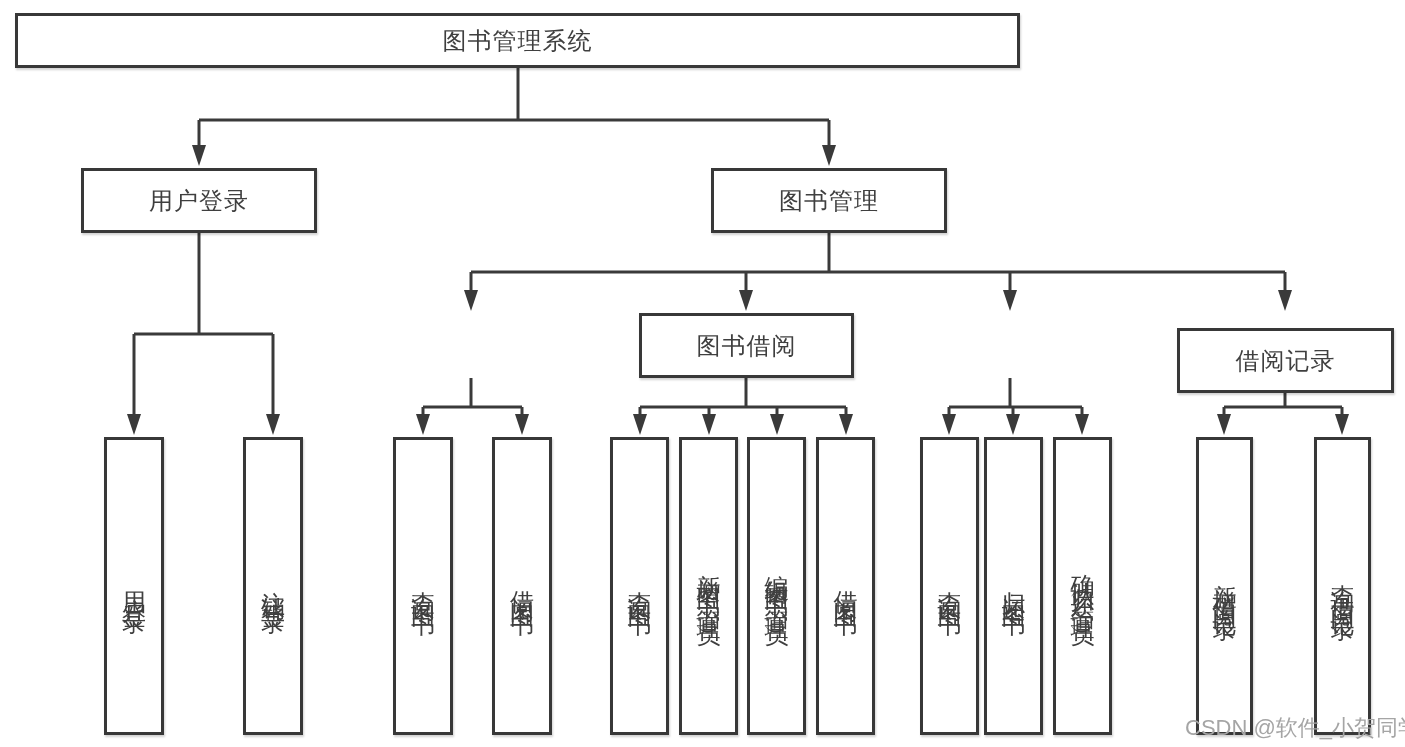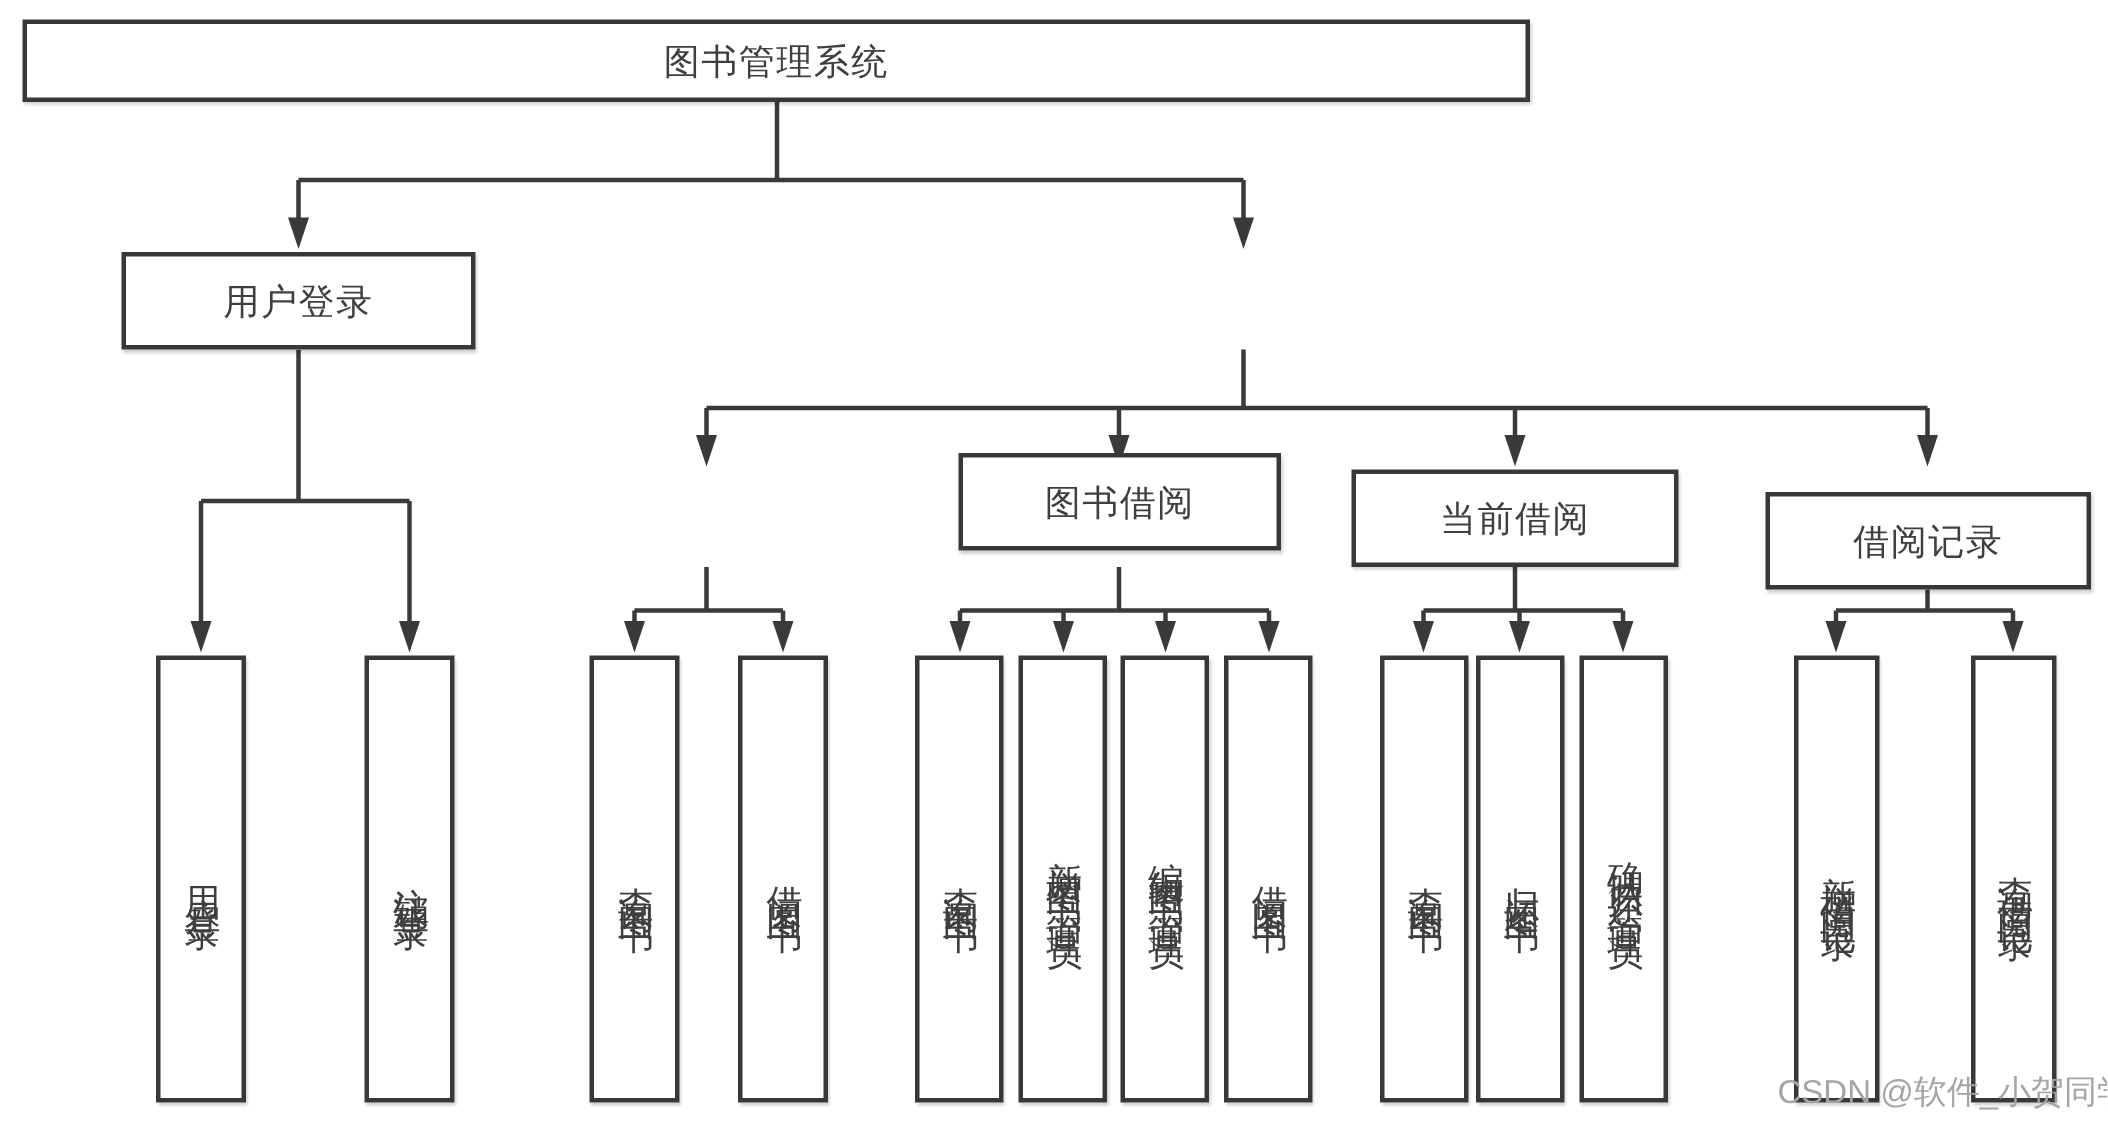--- a/index.html
+++ b/index.html
@@ -110,26 +110,26 @@
       <polygon points="1335,414 1349,414 1342,435" fill="#3a3a3a"></polygon>
     </svg>
 
   <div class="box h" style="left:15px;top:13px;width:1005px;height:55px">
     <span>图书管理系统</span>
   </div>
 
   <div class="box h" style="left:81px;top:168px;width:236px;height:65px">
     <span>用户登录</span>
   </div>
+  <div class="box h" style="left:711px;top:168px;width:236px;height:65px">
+    <span>图书管理</span>
+  </div>
 
-  <div class="box h" style="left:639px;top:302px;width:215px;height:65px">
+  <div class="box h" style="left:639px;top:313px;width:215px;height:65px">
     <span>图书借阅</span>
-  </div>
-  <div class="box h" style="left:901px;top:313px;width:218px;height:65px">
-    <span>当前借阅</span>
   </div>
   <div class="box h" style="left:1177px;top:328px;width:217px;height:65px">
     <span>借阅记录</span>
   </div>
 
   <div class="box v" style="left:104px;top:437px;width:60px;height:298px">
     <span>用户登录</span>
   </div>
   <div class="box v" style="left:243px;top:437px;width:60px;height:298px">
     <span>注销登录</span>

